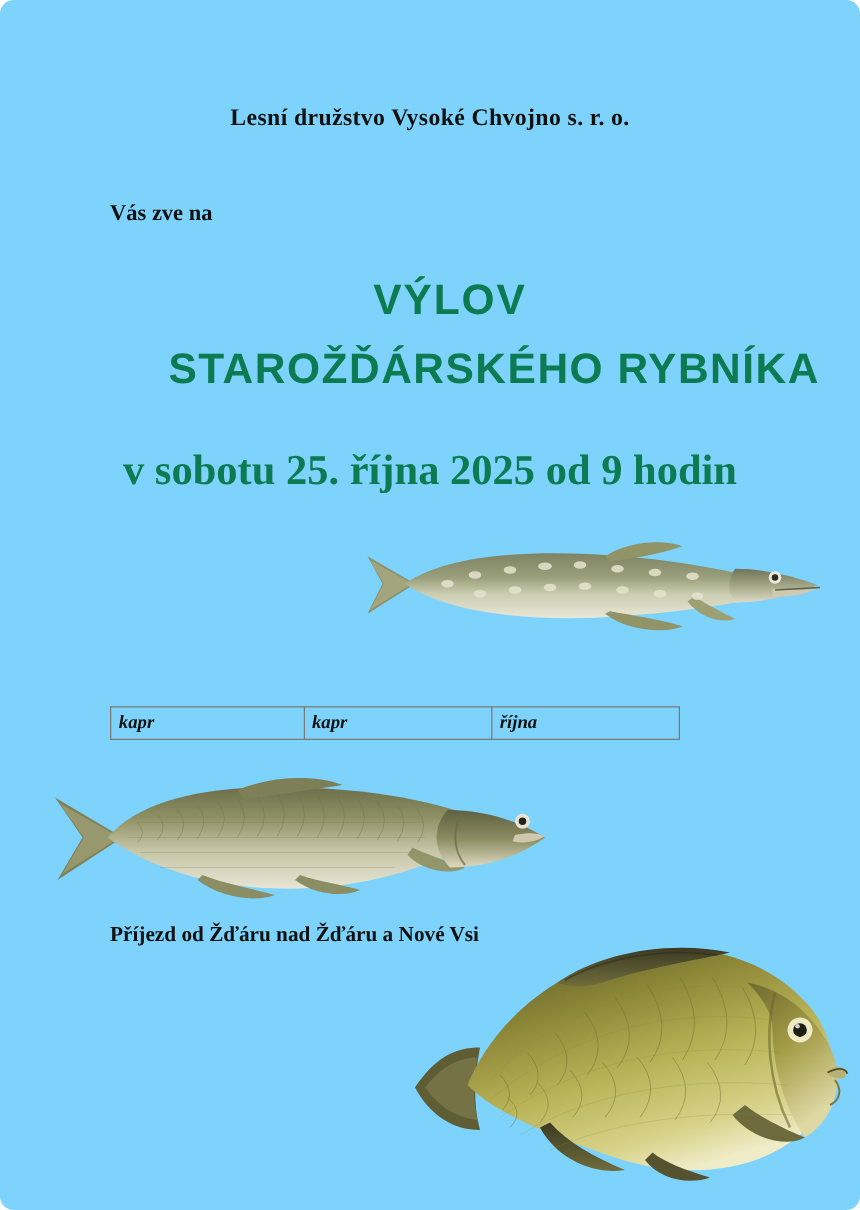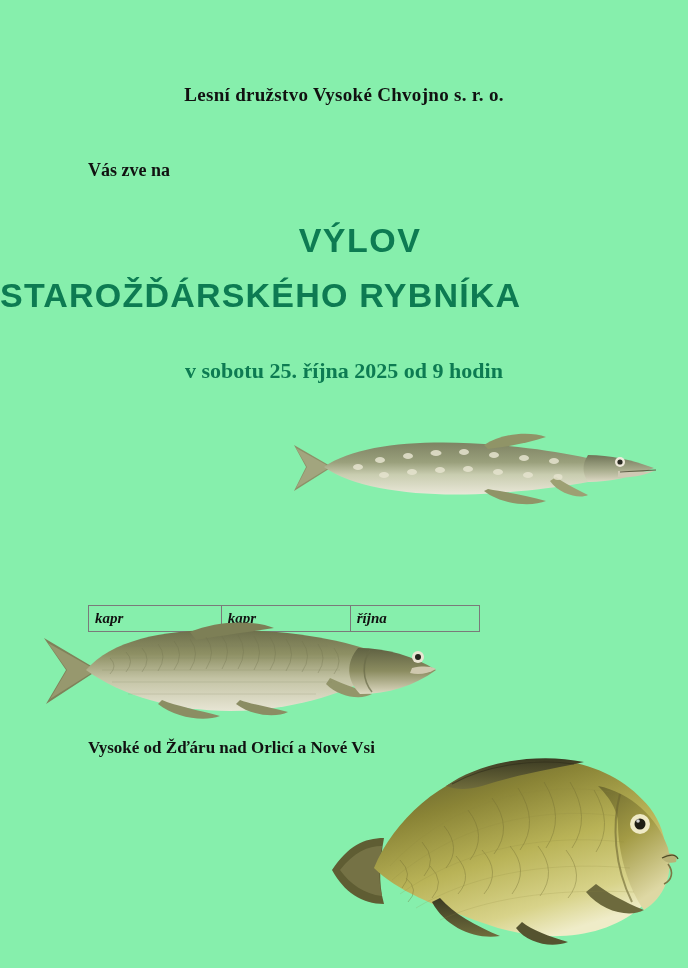--- a/index.html
+++ b/index.html
@@ -12,21 +12,22 @@
     height: 968px;
     position: relative;
     font-family: "Liberation Serif", serif;
     color: #000000;
     overflow: hidden;
   }
   .page {
     position: relative;
     width: 688px;
     height: 968px;
-    background: #86efac;
+    background: #7dd3fc;
+    border-radius: 11px;
   }
 
   .org-title {
     position: absolute;
     left: 0;
     top: 84px;
     width: 688px;
     text-align: center;
     font-family: "Liberation Serif", serif;
     font-weight: bold;
@@ -56,59 +57,58 @@
     font-size: 34px;
     letter-spacing: 1.5px;
     color: #0d7b52;
     margin-left: 16px;
   }
   .headline-2 {
     position: absolute;
     left: 0;
     top: 276px;
     width: 656px;
-    text-align: left;
+    text-align: right;
     font-family: "Liberation Sans", sans-serif;
     font-weight: bold;
     font-size: 34px;
     letter-spacing: 1.2px;
     color: #0d7b52;
   }
 
   .date-line {
     position: absolute;
     left: 0;
     top: 358px;
     width: 688px;
     text-align: center;
     font-family: "Liberation Serif", serif;
     font-weight: bold;
-    font-size: 22px;
+    font-size: 34px;
     color: #0d7b52;
   }
 
   .sale-heading {
     position: absolute;
     left: 88px;
     top: 536px;
     font-family: "Liberation Sans", sans-serif;
     font-weight: bold;
     font-size: 15px;
     color: #0d7b52;
   }
 
   .price-table {
     position: absolute;
     left: 88px;
     top: 565px;
-    width: 392px;
+    width: 456px;
     border-collapse: collapse;
     font-family: "Liberation Serif", serif;
     font-size: 15px;
-    margin-top: 40px;
   }
   .price-table td {
     border: 1px solid #7a7a7a;
     padding: 3px 6px;
     height: 19px;
     vertical-align: middle;
     color: #111111;
   }
   .price-table td.c1 { width: 130px; }
   .price-table td.c2 { width: 126px; }
@@ -275,21 +275,21 @@
       <g stroke="#7e805a" stroke-width="0.6" fill="none" opacity="0.35">
         <path d="M62,58 H300"></path>
           <path d="M70,46 H296"></path>
           <path d="M72,70 H292"></path>
           <path d="M84,34 H288"></path>
           <path d="M88,82 H276"></path>
       </g>
     </svg>
   </div>
 
-  <div class="arrival-line">Vysoké od Žďáru nad Orlicí a Nové Vsi</div>
+  <div class="arrival-line">Příjezd od Žďáru nad Žďáru a Nové Vsi</div>
 
   <div class="fish carp">
     <svg width="350" height="210" viewBox="0 0 350 210" xmlns="http://www.w3.org/2000/svg">
       <defs>
         <linearGradient id="carpBody" x1="0.1" y1="0" x2="0.6" y2="1">
           <stop offset="0%" stop-color="#5c5a2c"></stop>
           <stop offset="28%" stop-color="#8a8436"></stop>
           <stop offset="58%" stop-color="#b9b357"></stop>
           <stop offset="85%" stop-color="#d8d38a"></stop>
           <stop offset="100%" stop-color="#efecc8"></stop>

